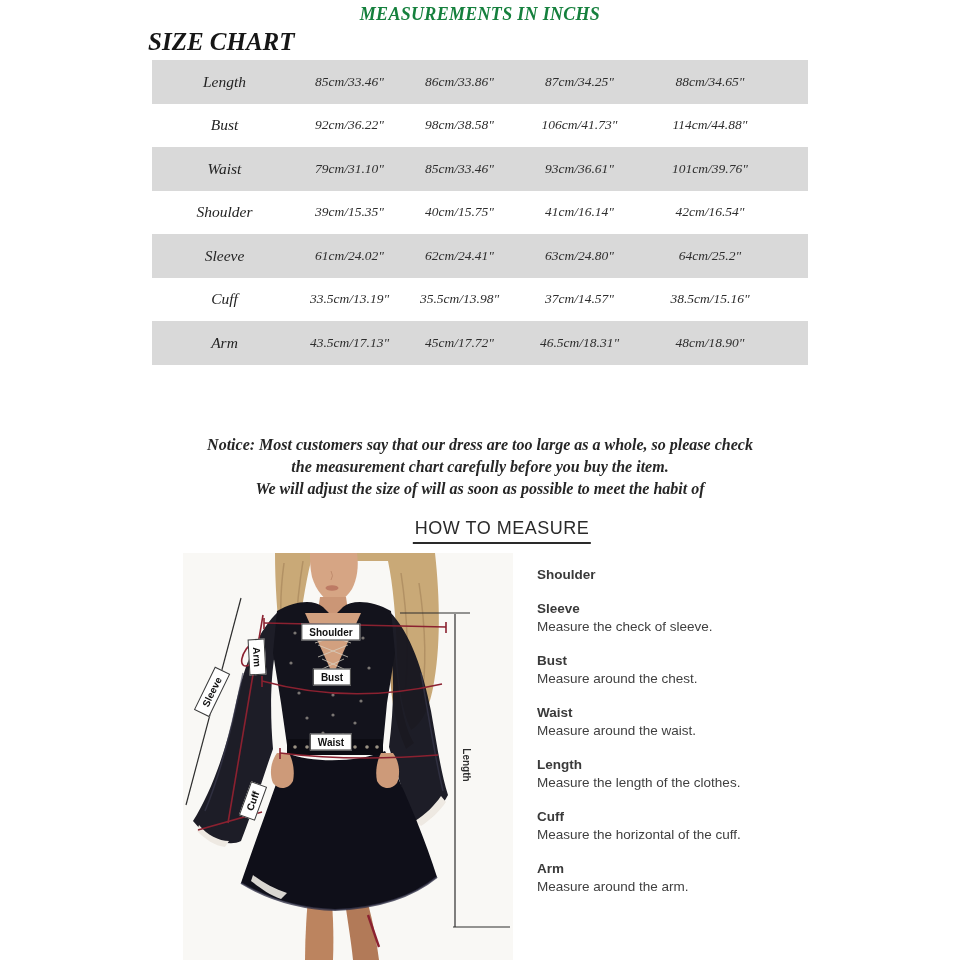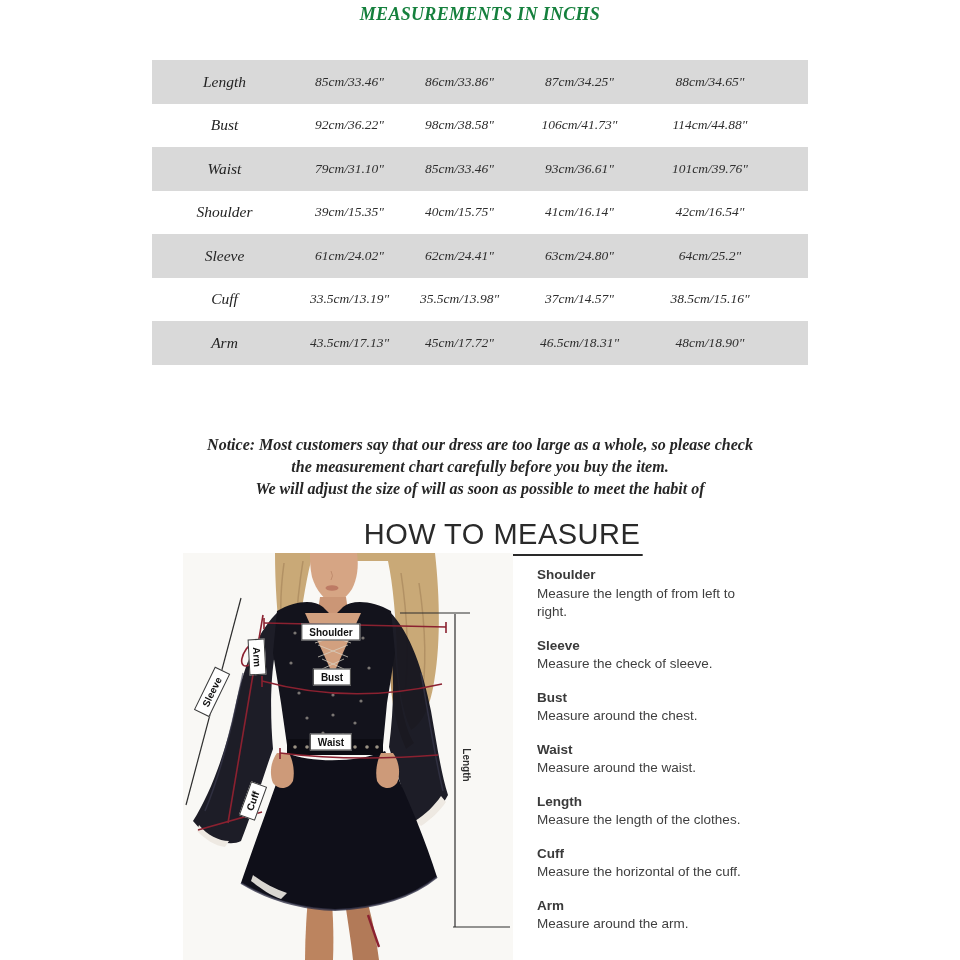--- a/index.html
+++ b/index.html
@@ -20,21 +20,21 @@
   .trow span.rowlabel{font-size:15.5px;color:#232323;}
   .trow span.c5{padding-right:30px;}
   .stripe{background:#d9d9d9;}
 
   
   .notice{position:absolute;left:150px;top:434px;width:660px;text-align:center;
           font-style:italic;font-weight:bold;font-size:16px;line-height:22px;color:#262626;}
 
   
   .htm-title{position:absolute;top:518px;left:502px;transform:translateX(-50%);
-             font-family:"Liberation Sans",sans-serif;font-size:29px;font-weight:400;
+             font-family:"Liberation Sans",sans-serif;font-size:18px;font-weight:400;
              letter-spacing:.5px;color:#2a2a2a;border-bottom:2px solid #2a2a2a;
              padding:0 2px 3px 2px;white-space:nowrap;}
 
   
   .figure-wrap{position:absolute;left:183px;top:553px;width:330px;height:407px;}
   .figure-wrap svg{position:absolute;left:0;top:0;}
   .fig-label{position:absolute;background:#ffffff;border:1px solid #3b3b3b;
              font-family:"Liberation Sans",sans-serif;font-size:10px;font-weight:600;
              color:#111;padding:1px 7px;white-space:nowrap;line-height:13px;}
   .fig-label.plain{border:none;background:transparent;font-weight:600;color:#2d2d2d;}
@@ -45,20 +45,21 @@
   .instr-item{margin-bottom:15px;}
   .instr-term{font-size:13.5px;font-weight:700;line-height:18.5px;color:#3a3a3a;}
   .instr-desc{font-size:13.5px;font-weight:500;line-height:18.5px;width:228px;color:#3f3f3f;}
 </style>
 </head>
 <body>
 
 <div class="page">
 
   <div class="top-title">MEASUREMENTS IN INCHS</div>
+  <div class="chart-title">SIZE CHART</div>
 
   <div class="sizetable">
 
     <div class="trow stripe">
       <span class="rowlabel">Length</span>
       <span>85cm/33.46"</span>
       <span>86cm/33.86"</span>
       <span>87cm/34.25"</span>
       <span class="c5">88cm/34.65"</span>
     </div>
@@ -216,21 +217,20 @@
     <div class="fig-label" style="left:148px;top:189px;transform:translate(-50%,-50%);">Waist</div>
     <div class="fig-label" style="left:74px;top:104px;transform:translate(-50%,-50%) rotate(87deg);">Arm</div>
     <div class="fig-label" style="left:29px;top:139px;transform:translate(-50%,-50%) rotate(-64deg);">Sleeve</div>
     <div class="fig-label" style="left:70px;top:248px;transform:translate(-50%,-50%) rotate(-70deg);">Cuff</div>
     <div class="fig-label plain" style="left:283px;top:212px;transform:translate(-50%,-50%) rotate(90deg);">Length</div>
   </div>
 
   <div class="instructions">
     <div class="instr-item">
       <div class="instr-term">Shoulder</div>
-      <div class="instr-desc">Measure the length of from left to right.</div>
     </div>
     <div class="instr-item">
       <div class="instr-term">Sleeve</div>
       <div class="instr-desc">Measure the check of sleeve.</div>
     </div>
     <div class="instr-item">
       <div class="instr-term">Bust</div>
       <div class="instr-desc">Measure around the chest.</div>
     </div>
     <div class="instr-item">

